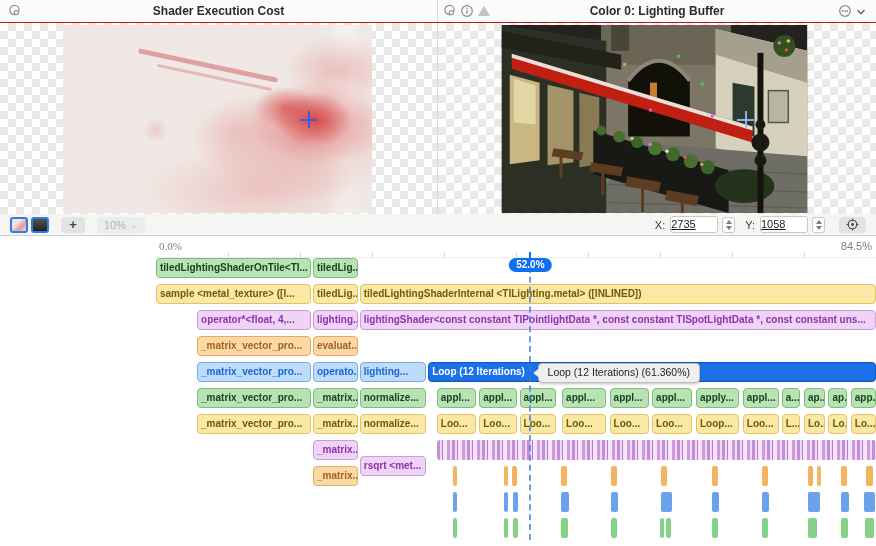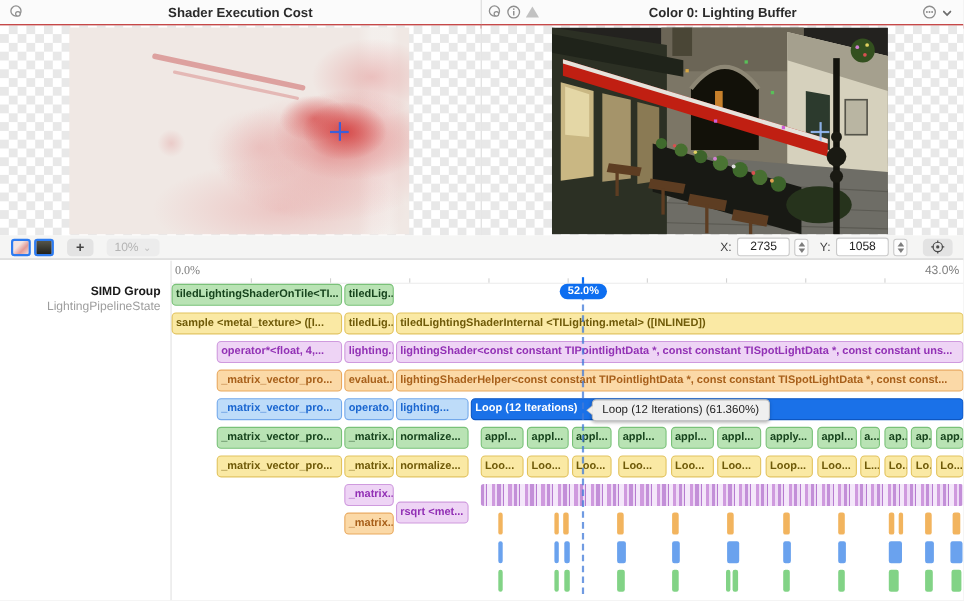--- a/index.html
+++ b/index.html
@@ -1,20 +1,20 @@
 <!DOCTYPE html>
 <html><head>
 <meta charset="utf-8">
 <style>
   html,body{margin:0;padding:0;background:#e9e9e9;}
   .window{position:relative;width:876px;height:546px;background:#fff;overflow:hidden;
     font-family:"Liberation Sans",sans-serif;-webkit-font-smoothing:antialiased;}
 
   
-  .hdr{position:absolute;top:0;left:0;right:0;height:22px;background:#fbfbfb;border-bottom:4px solid #b91c1c;display:flex;}
+  .hdr{position:absolute;top:0;left:0;right:0;height:22px;background:#fbfbfb;border-bottom:1px solid #b91c1c;display:flex;}
   .hdr-pane{position:relative;height:100%;}
   .hdr-left{width:437px;border-right:1px solid #dadada;}
   .hdr-right{flex:1;}
   .pane-title{position:absolute;left:50%;top:50%;transform:translate(-50%,-50%);
     font-size:12px;font-weight:bold;color:#2b2b2b;white-space:nowrap;}
   .hicon{position:absolute;top:4px;width:14px;height:14px;color:#8e8e8e;}
   .hicon svg{display:block;width:14px;height:14px;}
 
   
   .content{position:absolute;top:23px;left:0;right:0;height:191px;display:flex;}
@@ -51,21 +51,21 @@
   .thumb.heat{background:linear-gradient(135deg,#f3e3e0 35%,#e39a96 65%,#f0dcd8);}
   .thumb.photo{background:linear-gradient(180deg,#55554a,#21211c);}
   .tbtn{height:16px;display:flex;align-items:center;justify-content:center;background:#e3e3e3;
     border-radius:4px;color:#333;font-size:13px;line-height:14px;}
   .plus{width:24px;margin-left:9px;font-weight:bold;color:#444;}
   .zoomdd{margin-left:12px;padding:0 7px;background:#ececec;color:#b4b4b4;font-size:11px;gap:4px;}
   .zoomdd .chev{font-size:9px;color:#c0c0c0;}
   .tspacer{flex:1;}
   .coord-label{font-size:11px;color:#3c3c3c;margin:0 5px 0 10px;}
   .coord-box{width:46px;height:15px;background:#fff;border:1px solid #c9c9c9;border-radius:3px;
-    font-size:11px;color:#222;text-align:center;line-height:15px;}
+    font-size:11px;color:#222;line-height:15px;text-decoration:underline;}
   .stp{width:13px;height:16px;background:#fdfdfd;border:1px solid #c9c9c9;border-radius:3px;margin-left:4px;
     display:flex;flex-direction:column;align-items:center;justify-content:center;gap:2px;box-sizing:border-box;}
   .stp i{display:block;width:0;height:0;border-left:3px solid transparent;border-right:3px solid transparent;}
   .stp .up{border-bottom:4px solid #7c7c7c;}
   .stp .dn{border-top:4px solid #7c7c7c;}
   .target{width:27px;margin-left:14px;}
   .target svg{width:13px;height:13px;display:block;}
 
   
   .timeline{position:absolute;top:237px;left:0;right:0;bottom:0;background:#fff;}
@@ -257,29 +257,25 @@
           <circle cx="7" cy="7" r="1.6" fill="#4a4a4a"></circle>
           <line x1="7" y1="0.6" x2="7" y2="3" stroke="#4a4a4a" stroke-width="1.2"></line>
           <line x1="7" y1="11" x2="7" y2="13.4" stroke="#4a4a4a" stroke-width="1.2"></line>
           <line x1="0.6" y1="7" x2="3" y2="7" stroke="#4a4a4a" stroke-width="1.2"></line>
           <line x1="11" y1="7" x2="13.4" y2="7" stroke="#4a4a4a" stroke-width="1.2"></line>
         </svg>
     </span>
   </div>
 
   <div class="timeline">
-    <div class="tl-sidebar">
-      <div class="group-title">SIMD Group</div>
-      <div class="group-sub">LightingPipelineState</div>
-    </div>
     <div class="tl-graph">
       <div class="ruler" id="ruler">
         <span class="rlabel rstart">0.0%</span>
         <span class="pill" id="cursor-pill" style="left: 52%; margin-top: 19px;">52.0%</span>
-        <span class="rlabel rend">43.0%</span>
+        <span class="rlabel rend">84.5%</span>
       <span class="tick" style="left: 10%;"></span>
           <span class="tick" style="left: 20%;"></span>
           <span class="tick" style="left: 30%;"></span>
           <span class="tick" style="left: 40%;"></span>
           <span class="tick" style="left: 50%;"></span>
           <span class="tick" style="left: 60%;"></span>
           <span class="tick" style="left: 70%;"></span>
           <span class="tick" style="left: 80%;"></span>
           <span class="tick" style="left: 90%;"></span>
         </div>
@@ -290,21 +286,20 @@
       <div class="seg" style="left: 0%; width: 21.5%; top: 0px; background: rgb(185, 227, 180); border-color: rgb(121, 193, 120); color: rgb(23, 68, 29);">tiledLightingShaderOnTile&lt;TI...</div>
           <div class="seg" style="left: 21.8%; width: 6.2%; top: 0px; background: rgb(185, 227, 180); border-color: rgb(121, 193, 120); color: rgb(23, 68, 29);">tiledLig...</div>
           <div class="seg" style="left: 0%; width: 21.5%; top: 26px; background: rgb(250, 233, 164); border-color: rgb(226, 195, 95); color: rgb(111, 90, 8);">sample &lt;metal_texture&gt; ([I...</div>
           <div class="seg" style="left: 21.8%; width: 6.2%; top: 26px; background: rgb(250, 233, 164); border-color: rgb(226, 195, 95); color: rgb(111, 90, 8);">tiledLig...</div>
           <div class="seg" style="left: 28.3%; width: 71.7%; top: 26px; background: rgb(250, 233, 164); border-color: rgb(226, 195, 95); color: rgb(111, 90, 8);">tiledLightingShaderInternal &lt;TILighting.metal&gt; ([INLINED])</div>
           <div class="seg" style="left: 5.7%; width: 15.8%; top: 52px; background: rgb(238, 212, 245); border-color: rgb(207, 154, 222); color: rgb(146, 49, 181);">operator*&lt;float, 4,...</div>
           <div class="seg" style="left: 21.8%; width: 6.2%; top: 52px; background: rgb(238, 212, 245); border-color: rgb(207, 154, 222); color: rgb(146, 49, 181);">lighting...</div>
           <div class="seg" style="left: 28.3%; width: 71.7%; top: 52px; background: rgb(238, 212, 245); border-color: rgb(207, 154, 222); color: rgb(146, 49, 181);">lightingShader&lt;const constant TIPointlightData *, const constant TISpotLightData *, const constant uns...</div>
           <div class="seg" style="left: 5.7%; width: 15.8%; top: 78px; background: rgb(251, 217, 167); border-color: rgb(233, 169, 95); color: rgb(168, 96, 27);">_matrix_vector_pro...</div>
           <div class="seg" style="left: 21.8%; width: 6.2%; top: 78px; background: rgb(251, 217, 167); border-color: rgb(233, 169, 95); color: rgb(168, 96, 27);">evaluat...</div>
-          <div class="seg" style="left: 28.3%; width: 71.7%; top: 78px; background: rgb(251, 217, 167); border-color: rgb(233, 169, 95); color: rgb(168, 96, 27);">lightingShaderHelper&lt;const constant TIPointlightData *, const constant TISpotLightData *, const const...</div>
           <div class="seg" style="left: 5.7%; width: 15.8%; top: 104px; background: rgb(190, 220, 249); border-color: rgb(116, 169, 235); color: rgb(26, 102, 208);">_matrix_vector_pro...</div>
           <div class="seg" style="left: 21.8%; width: 6.2%; top: 104px; background: rgb(190, 220, 249); border-color: rgb(116, 169, 235); color: rgb(26, 102, 208);">operato...</div>
           <div class="seg" style="left: 28.3%; width: 9.2%; top: 104px; background: rgb(190, 220, 249); border-color: rgb(116, 169, 235); color: rgb(26, 102, 208);">lighting...</div>
           <div class="seg" style="left: 37.8%; width: 62.2%; top: 104px; background: rgb(26, 113, 232); border-color: rgb(14, 87, 194); color: rgb(255, 255, 255);">Loop (12 Iterations)</div>
           <div class="seg" style="left: 5.7%; width: 15.8%; top: 130px; background: rgb(185, 227, 180); border-color: rgb(121, 193, 120); color: rgb(23, 68, 29);">_matrix_vector_pro...</div>
           <div class="seg" style="left: 21.8%; width: 6.2%; top: 130px; background: rgb(185, 227, 180); border-color: rgb(121, 193, 120); color: rgb(23, 68, 29);">_matrix...</div>
           <div class="seg" style="left: 28.3%; width: 9.2%; top: 130px; background: rgb(185, 227, 180); border-color: rgb(121, 193, 120); color: rgb(23, 68, 29);">normalize...</div>
           <div class="seg" style="left: 39%; width: 5.5%; top: 130px; background: rgb(185, 227, 180); border-color: rgb(121, 193, 120); color: rgb(23, 68, 29);">appl...</div>
           <div class="seg" style="left: 44.9%; width: 5.2%; top: 130px; background: rgb(185, 227, 180); border-color: rgb(121, 193, 120); color: rgb(23, 68, 29);">appl...</div>
           <div class="seg" style="left: 50.5%; width: 5%; top: 130px; background: rgb(185, 227, 180); border-color: rgb(121, 193, 120); color: rgb(23, 68, 29);">appl...</div>

